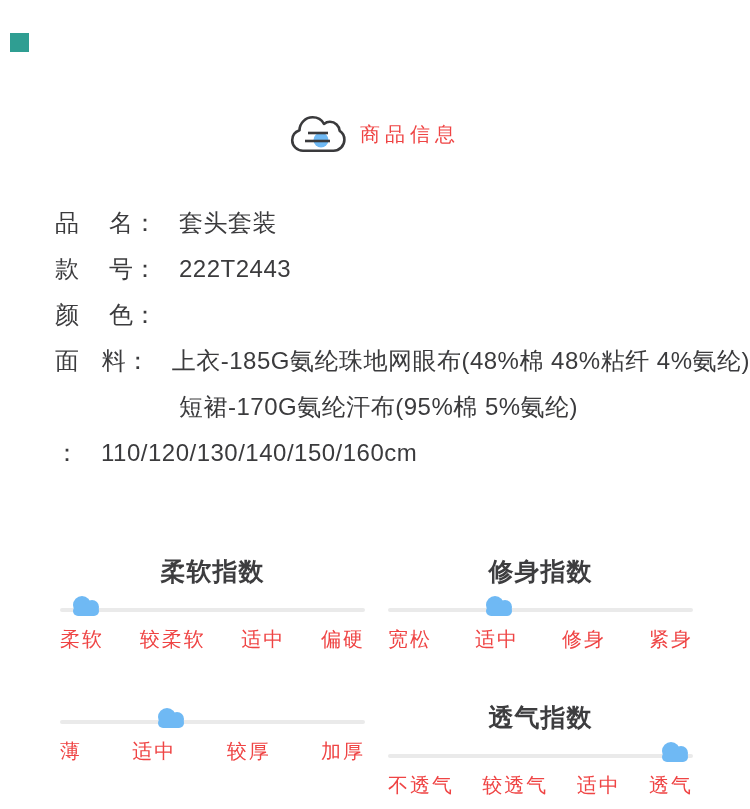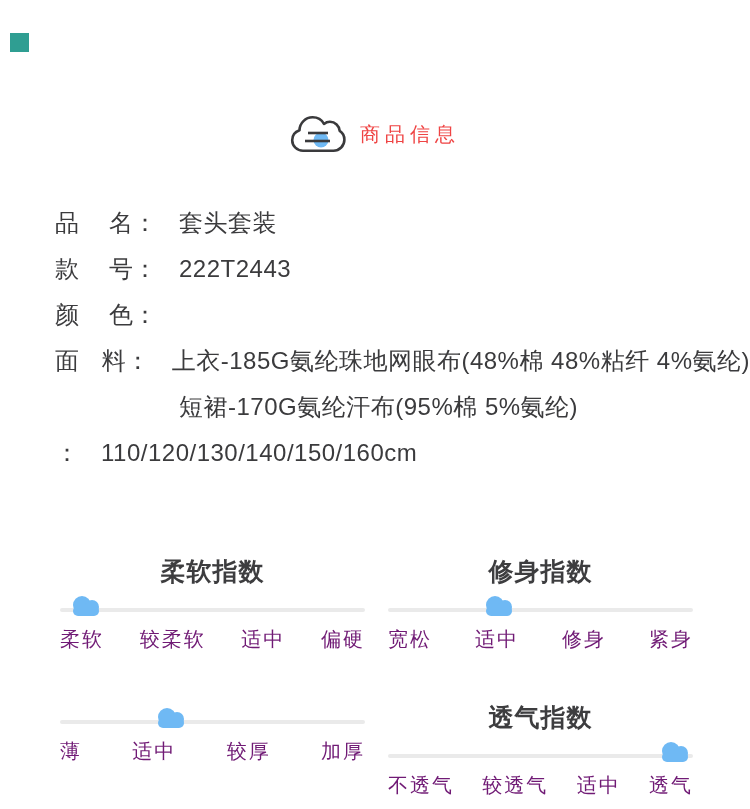--- a/index.html
+++ b/index.html
@@ -67,21 +67,21 @@
   }
   .cloud-marker {
     position: absolute; top: -13px;
     transform: translateX(-50%);
     width: 34px; height: 22px;
   }
   .scale-labels {
     margin-top: 14px;
     display: flex; justify-content: space-between;
     font-size: 20px; letter-spacing: 2px;
-    color: #701a75; line-height: 26px;
+    color: #ef4444; line-height: 26px;
     white-space: nowrap;
   }
 </style>
 </head>
 <body>
 
 <div class="corner-tag"></div>
 
 <header class="header">
   <span class="icon-wrap">

